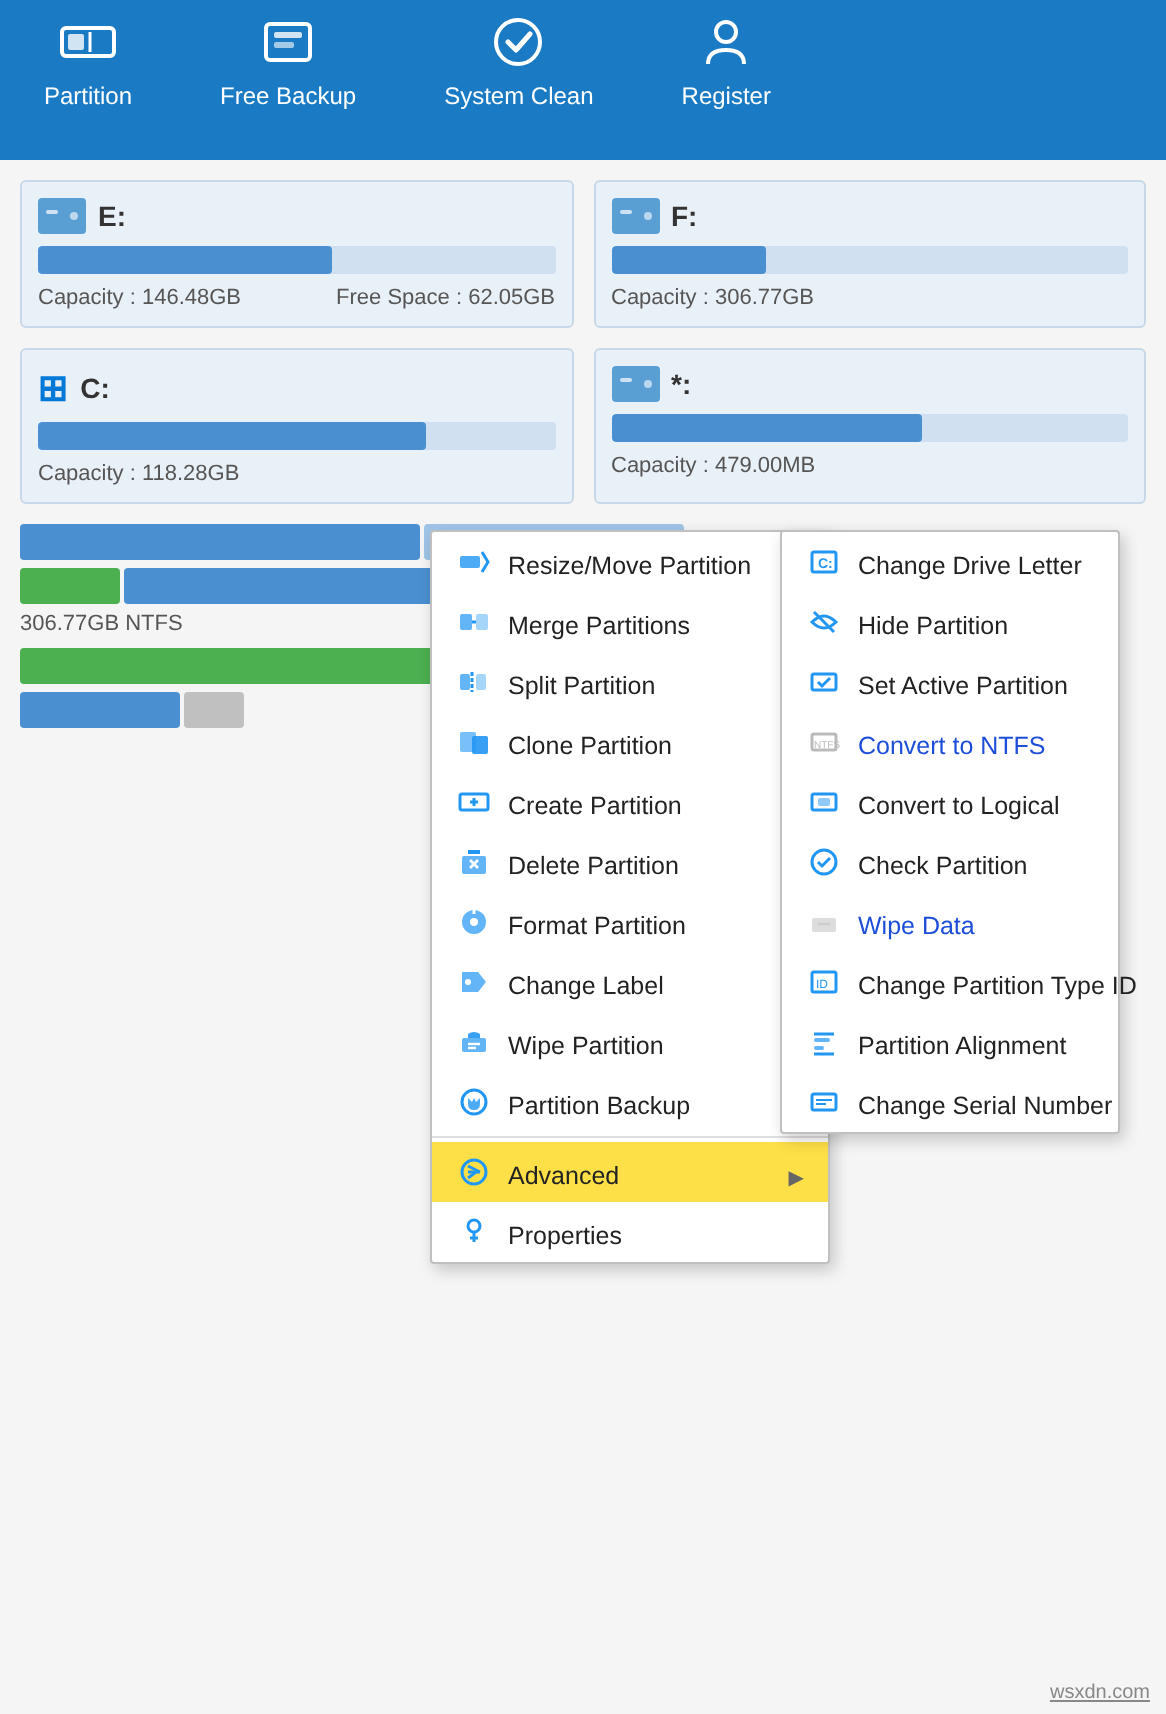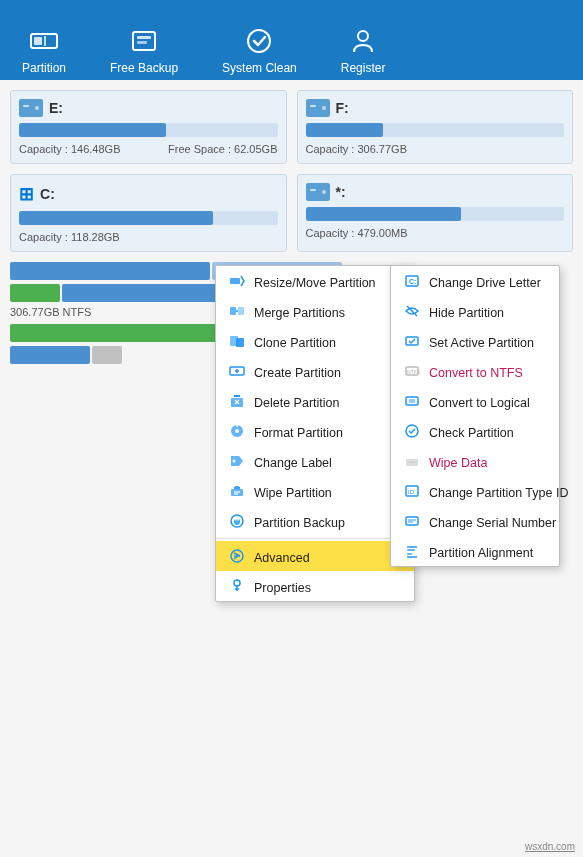--- a/index.html
+++ b/index.html
@@ -11,21 +11,21 @@
       background: #f0f0f0;
       overflow: hidden;
       position: relative;
     }
 
     
     .header {
       background: #1a7bc4;
       height: 80px;
       display: flex;
-      align-items: flex-end;
+      align-items: flex-start;
       padding: 0 10px;
       gap: 20px;
     }
     .header-item {
       display: flex;
       flex-direction: column;
       align-items: center;
       color: white;
       cursor: pointer;
       padding: 5px 12px;
@@ -152,21 +152,21 @@
       padding: 6px 12px;
       cursor: pointer;
       white-space: nowrap;
       font-size: 12.5px;
       color: #222;
     }
     .menu-item.highlighted {
       background: #fde047;
     }
     .menu-item.disabled {
-      color: #be185d;
+      color: #1d4ed8;
       cursor: default;
     }
     .menu-icon {
       width: 18px;
       height: 18px;
       display: flex;
       align-items: center;
       justify-content: center;
       flex-shrink: 0;
     }
@@ -368,20 +368,30 @@
       <div class="menu-icon">
         <svg width="16" height="16" viewBox="0 0 16 16">
           <rect x="1" y="4" width="6" height="8" rx="1" fill="#2196F3" opacity="0.7"></rect>
           <rect x="9" y="4" width="6" height="8" rx="1" fill="#2196F3" opacity="0.4"></rect>
           <line x1="7" y1="8" x2="9" y2="8" stroke="#2196F3" stroke-width="1.5"></line>
         </svg>
       </div>
       <span>Merge Partitions</span>
     </div>
 
+    <div class="menu-item">
+      <div class="menu-icon">
+        <svg width="16" height="16" viewBox="0 0 16 16">
+          <rect x="1" y="4" width="5" height="8" rx="1" fill="#2196F3" opacity="0.7"></rect>
+          <rect x="9" y="4" width="5" height="8" rx="1" fill="#2196F3" opacity="0.4"></rect>
+          <line x1="7" y1="3" x2="7" y2="13" stroke="#2196F3" stroke-width="1.5" stroke-dasharray="2,1"></line>
+        </svg>
+      </div>
+      <span>Split Partition</span>
+    </div>
 
 
     <div class="menu-item">
       <div class="menu-icon">
         <svg width="16" height="16" viewBox="0 0 16 16">
           <rect x="1" y="3" width="8" height="10" rx="1" fill="#2196F3" opacity="0.6"></rect>
           <rect x="7" y="5" width="8" height="9" rx="1" fill="#2196F3" opacity="0.9"></rect>
         </svg>
       </div>
       <span>Clone Partition</span>
@@ -559,37 +569,37 @@
           <rect x="2" y="3" width="12" height="10" rx="1" fill="none" stroke="#2196F3" stroke-width="1.5"></rect>
           <text x="4" y="11" font-size="6" fill="#2196F3">ID</text>
         </svg>
       </div>
       <span>Change Partition Type ID</span>
     </div>
 
     <div class="menu-item">
       <div class="menu-icon">
         <svg width="16" height="16" viewBox="0 0 16 16">
-          <rect x="2" y="4" width="12" height="8" rx="1" fill="none" stroke="#2196F3" stroke-width="1.5"></rect>
-          <line x1="4" y1="7" x2="12" y2="7" stroke="#2196F3" stroke-width="1"></line>
-          <line x1="4" y1="9" x2="9" y2="9" stroke="#2196F3" stroke-width="1"></line>
-        </svg>
-      </div>
-      <span>Change Serial Number</span>
-    </div>
-
-    <div class="menu-item">
-      <div class="menu-icon">
-        <svg width="16" height="16" viewBox="0 0 16 16">
           <line x1="3" y1="4" x2="13" y2="4" stroke="#2196F3" stroke-width="1.5"></line>
           <rect x="3" y="6" width="8" height="2" rx="1" fill="#2196F3" opacity="0.7"></rect>
           <rect x="3" y="10" width="5" height="2" rx="1" fill="#2196F3" opacity="0.7"></rect>
           <line x1="3" y1="14" x2="13" y2="14" stroke="#2196F3" stroke-width="1.5"></line>
         </svg>
       </div>
       <span>Partition Alignment</span>
     </div>
 
+    <div class="menu-item">
+      <div class="menu-icon">
+        <svg width="16" height="16" viewBox="0 0 16 16">
+          <rect x="2" y="4" width="12" height="8" rx="1" fill="none" stroke="#2196F3" stroke-width="1.5"></rect>
+          <line x1="4" y1="7" x2="12" y2="7" stroke="#2196F3" stroke-width="1"></line>
+          <line x1="4" y1="9" x2="9" y2="9" stroke="#2196F3" stroke-width="1"></line>
+        </svg>
+      </div>
+      <span>Change Serial Number</span>
+    </div>
+
   </div>
 
   <div class="watermark">wsxdn.com</div>
 
 </div>
 
 </body></html>

